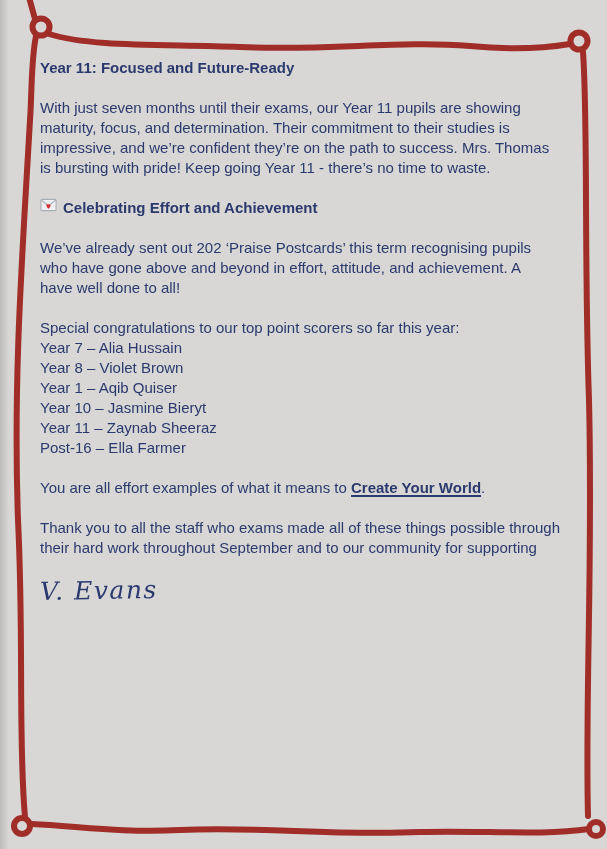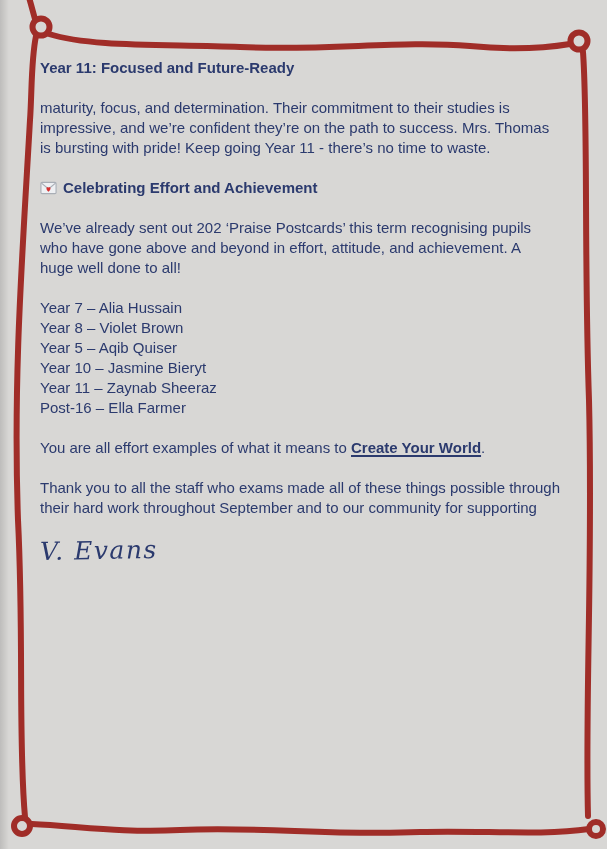--- a/index.html
+++ b/index.html
@@ -24,21 +24,21 @@
     background:linear-gradient(to right, rgba(0,0,0,0.12), rgba(0,0,0,0));
     pointer-events:none;
   }
   .frame-svg{position:absolute;left:0;top:0;}
   .content{
     position:absolute;left:40px;top:58px;width:532px;
     font-size:15px;line-height:20px;
   }
   .block{margin:0 0 20px 0;}
   .h1{font-weight:bold;}
-  .h2{font-weight:bold;display:flex;align-items:center;gap:6px;}
+  .h2{font-weight:bold;display:flex;align-items:flex-start;gap:6px;}
   .h2 .emoji{flex:0 0 auto;width:17px;height:14px;display:inline-block;}
   .line{white-space:nowrap;}
   .emph{font-weight:bold;text-decoration:underline;text-decoration-thickness:1.5px;text-underline-offset:2px;color:var(--text);cursor:pointer;}
   .signature{
     margin-top:24px;
     font-family:"DejaVu Serif", serif;
     font-style:italic;
     font-size:25px;
     letter-spacing:1.5px;
     transform:rotate(-1deg);
@@ -64,44 +64,46 @@
       <circle cx="22" cy="826" r="8"></circle>
       <path d="M 25,817 C 18,740 24,640 18,520 C 13,380 22,260 30,120 C 32,92 31,60 36,36"></path>
     </g>
   </svg>
 
   <div class="content">
 
     <div class="block h1">Year 11: Focused and Future-Ready</div>
 
     <div class="block">
+      <div class="line">With just seven months until their exams, our Year 11 pupils are showing</div>
       <div class="line">maturity, focus, and determination. Their commitment to their studies is</div>
       <div class="line">impressive, and we’re confident they’re on the path to success. Mrs. Thomas</div>
       <div class="line">is bursting with pride! Keep going Year 11 - there’s no time to waste.</div>
     </div>
 
     <div class="block h2">
       <svg class="emoji" viewBox="0 0 24 20">
         <rect x="1.2" y="2" width="21.6" height="16" rx="1.6" fill="#eef0f3" stroke="#a9aeb6" stroke-width="1.6"></rect>
         <path d="M2,3 L12,11.5 L22,3" fill="none" stroke="#a9aeb6" stroke-width="1.6" stroke-linejoin="round"></path>
         <path d="M12,15.5 C 7.6,11.4 8.8,7.2 12,9.4 C 15.2,7.2 16.4,11.4 12,15.5 Z" fill="#d62f2f"></path>
       </svg>
       <span>Celebrating Effort and Achievement</span>
     </div>
 
     <div class="block">
       <div class="line">We’ve already sent out 202 ‘Praise Postcards’ this term recognising pupils</div>
       <div class="line">who have gone above and beyond in effort, attitude, and achievement. A</div>
-      <div class="line">huge well done to all!</div>
+      <div class="line">have well done to all!</div>
     </div>
 
     <div class="block">
+      <div class="line">Special congratulations to our top point scorers so far this year:</div>
       <div class="line">Year 7 – Alia Hussain</div>
       <div class="line">Year 8 – Violet Brown</div>
-      <div class="line">Year 5 – Aqib Quiser</div>
+      <div class="line">Year 1 – Aqib Quiser</div>
       <div class="line">Year 10 – Jasmine Bieryt</div>
       <div class="line">Year 11 – Zaynab Sheeraz</div>
       <div class="line">Post-16 – Ella Farmer</div>
     </div>
 
     <div class="block line">
       <span>You are all effort examples of what it means to </span><span class="emph">Create Your World</span><span>.</span>
     </div>
 
     <div class="block">

